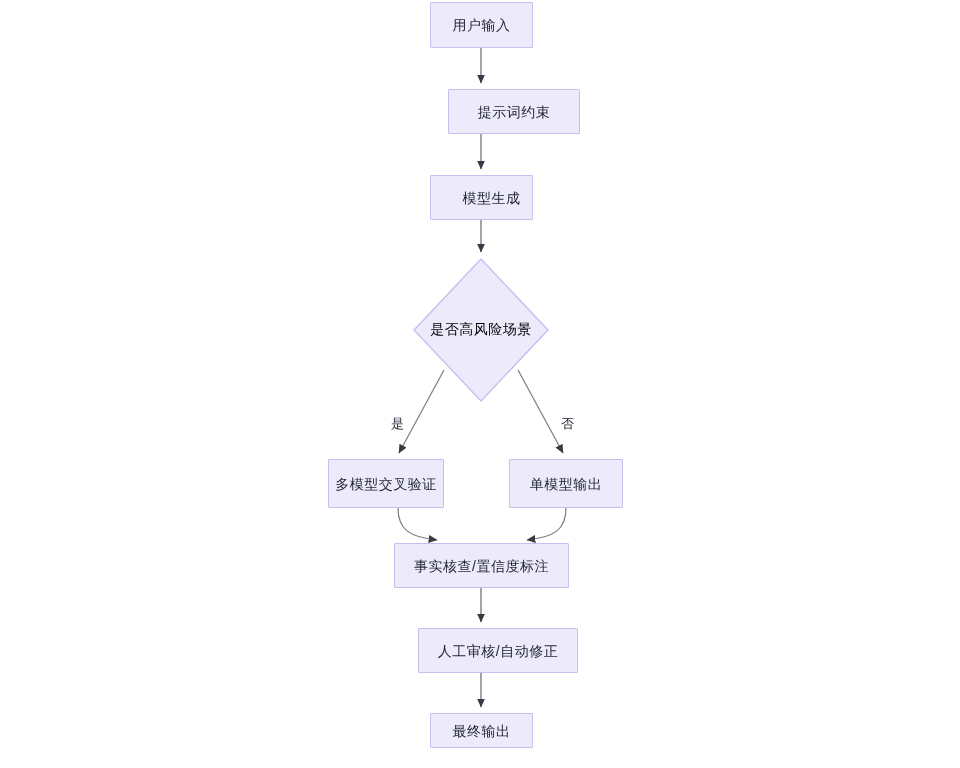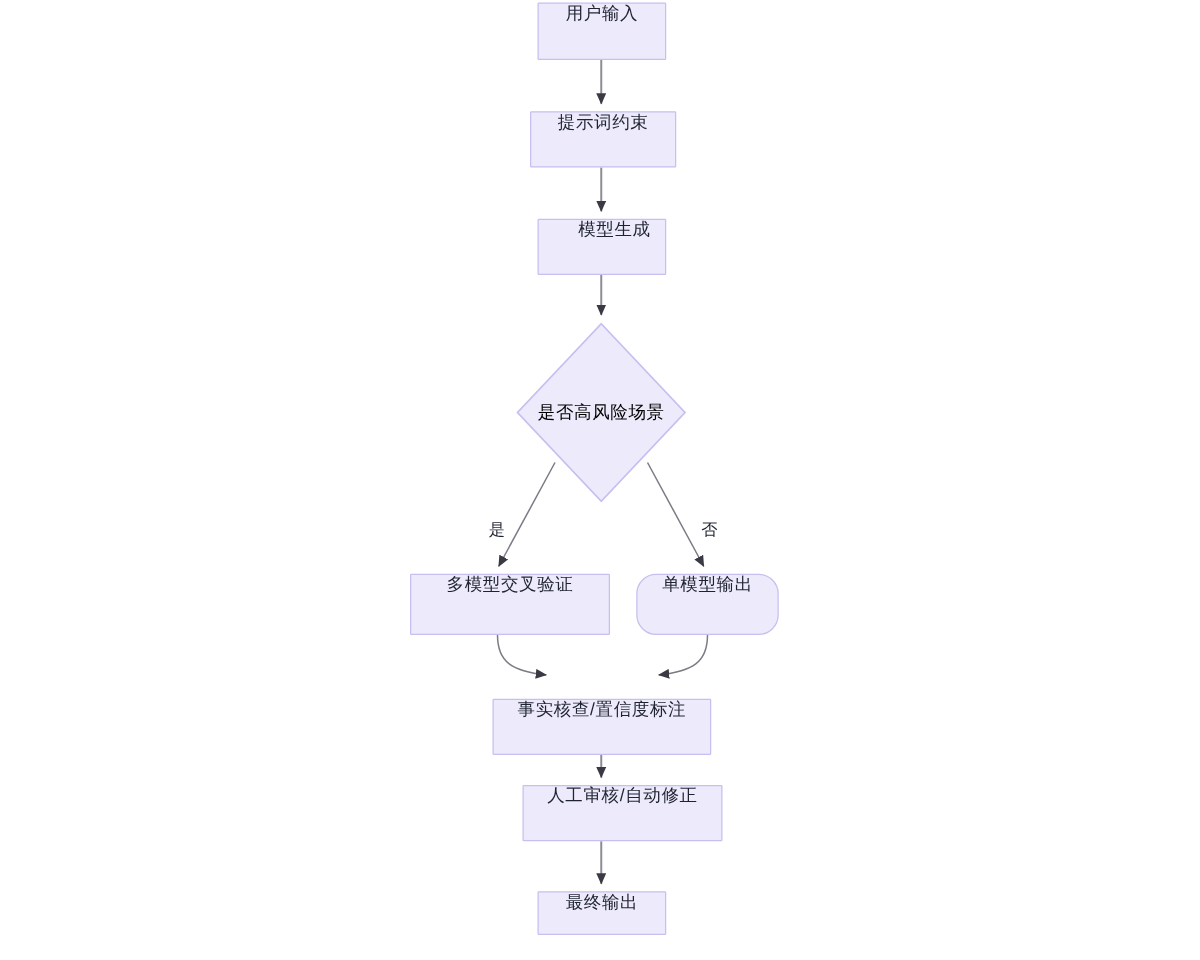--- a/index.html
+++ b/index.html
@@ -26,21 +26,21 @@
     width: 960px;
     height: 768px;
     pointer-events: none;
   }
   .node {
     position: absolute;
     box-sizing: border-box;
     background: #ECEAFB;
     border: 1px solid #C8BEF0;
     display: flex;
-    align-items: flex-start;
+    align-items: center;
     justify-content: center;
     color: #1f2330;
     font-size: 14px;
     line-height: 1;
     letter-spacing: 0.5px;
     white-space: nowrap;
   }
   .node-rect {
     border-radius: 1px;
   }
@@ -113,44 +113,44 @@
     </g>
     <g>
       <path d="M481,673 L481,707" stroke="#8c8c96" stroke-width="1.6" fill="none" marker-end="url(#arrowhead)"></path>
     </g>
   </svg>
 
   <div class="node node-rect" style="left:430px; top:2px; width:103px; height:46px;">
     <span>用户输入</span>
   </div>
 
-  <div class="node node-rect" style="left:424px; top:89px; width:117px; height:45px;">
+  <div class="node node-rect" style="left:448px; top:89px; width:132px; height:45px;">
     <span>提示词约束</span>
   </div>
 
   <div class="node node-rect" style="left:430px; top:175px; width:103px; height:45px;padding-left:20px;">
     <span>模型生成</span>
   </div>
 
   <div class="diamond-wrap" style="left:413px; top:258px; width:136px; height:144px;">
     <svg class="diamond-shape" viewBox="0 0 136 144" preserveAspectRatio="none">
       <polygon points="68,1 135,72 68,143 1,72" fill="#ECEAFB" stroke="#C8BEF0" stroke-width="1.4"></polygon>
     </svg>
     <span class="diamond-label">是否高风险场景</span>
   </div>
 
-  <div class="node node-rect" style="left:328px; top:459px; width:160px; height:49px;">
+  <div class="node node-rect" style="left:328px; top:459px; width:116px; height:49px;">
     <span>多模型交叉验证</span>
   </div>
 
-  <div class="node node-rect" style="left:509px; top:459px; width:114px; height:49px;border-radius:16px;">
+  <div class="node node-rect" style="left:509px; top:459px; width:114px; height:49px;">
     <span>单模型输出</span>
   </div>
 
-  <div class="node node-rect" style="left:394px; top:543px; width:175px; height:45px;margin-top:16px;">
+  <div class="node node-rect" style="left:394px; top:543px; width:175px; height:45px;">
     <span>事实核查/置信度标注</span>
   </div>
 
   <div class="node node-rect" style="left:418px; top:628px; width:160px; height:45px;">
     <span>人工审核/自动修正</span>
   </div>
 
   <div class="node node-rect" style="left:430px; top:713px; width:103px; height:35px;">
     <span>最终输出</span>
   </div>

